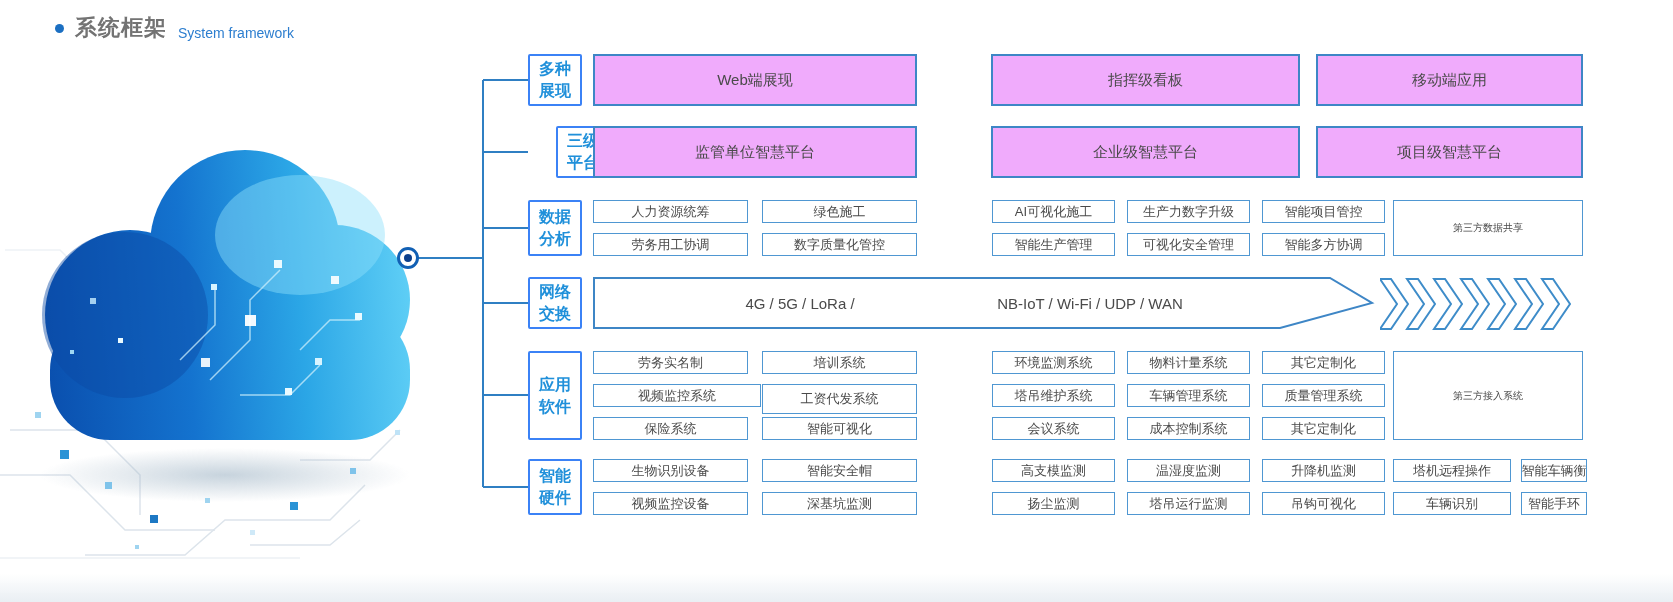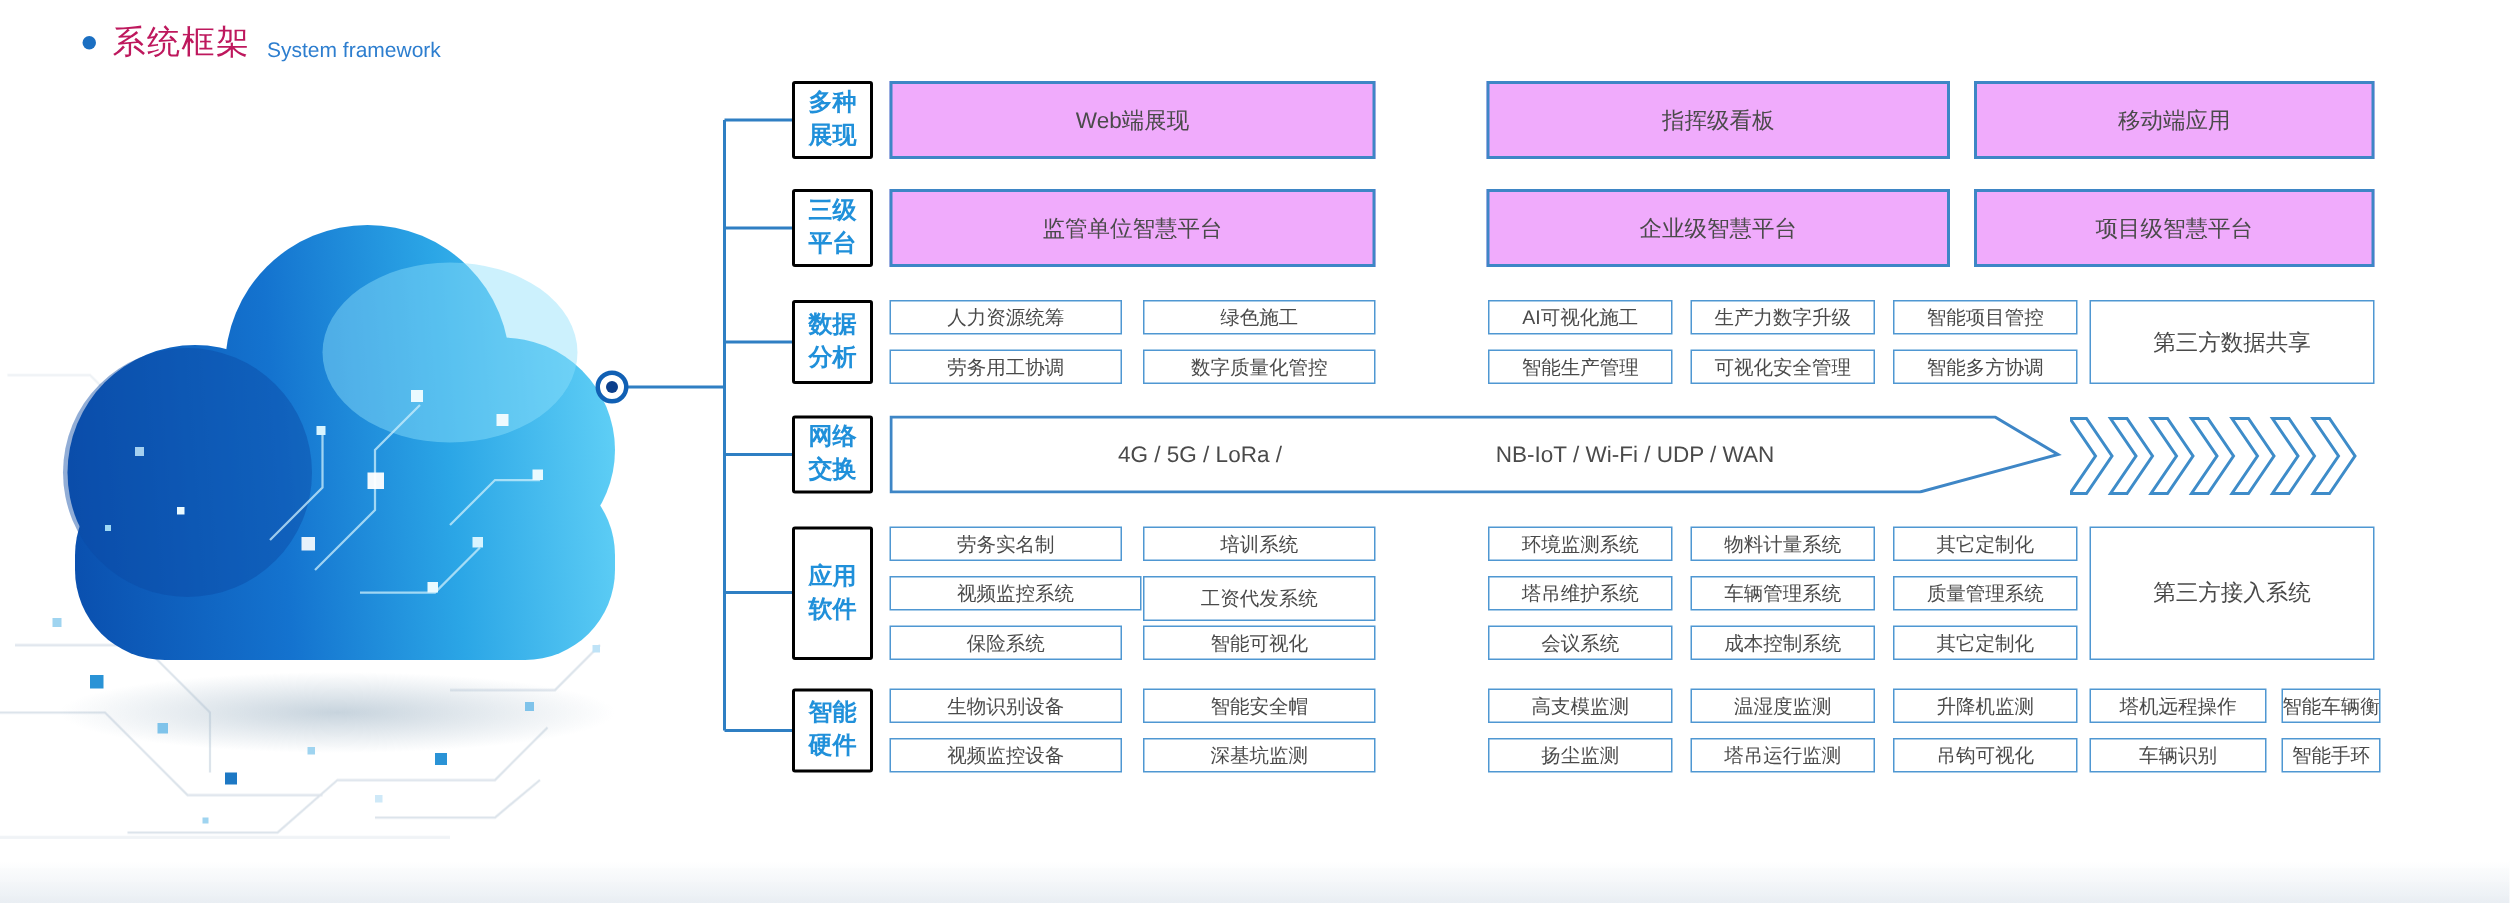--- a/index.html
+++ b/index.html
@@ -2,33 +2,33 @@
 <html><head>
 <meta charset="utf-8">
 <style>
   * { margin:0; padding:0; box-sizing:border-box; }
   html,body { background:#ffffff; }
   body { font-family:"Liberation Sans","DejaVu Sans",sans-serif; }
   .canvas { position:relative; width:1673px; height:602px; background:#fff; overflow:hidden; }
 
   .title { position:absolute; left:55px; top:13px; display:flex; align-items:center; gap:11px; }
   .bullet { width:9px; height:9px; border-radius:50%; background:#1b6fc2; }
-  .t-zh { font-size:22px; font-weight:normal; color:#be185d; letter-spacing:1px; }
+  .t-zh { font-size:22px; font-weight:bold; color:#737373; letter-spacing:1px; }
   .t-en { font-size:14px; color:#2d7ecf; align-self:flex-end; padding-bottom:2px;text-align:right; }
 
   .lbox { position:absolute; left:528px; width:54px; background:#fff;
-          border:2px solid #000000; border-radius:2px; color:#2090da; font-weight:bold;
+          border:2px solid #3b82f6; border-radius:2px; color:#2090da; font-weight:bold;
           font-size:16px; line-height:1.35; display:flex; flex-direction:column;
           align-items:center; justify-content:center; }
 
   .box  { position:absolute; background:#f0abfc; border:2px solid #3e86c6; color:#4a4a4a;
           display:flex; align-items:center; justify-content:center; font-size:15px; white-space:nowrap; }
   .sbox { position:absolute; background:#fff; border:1.5px solid #4f97d2; color:#4a4a4a;
           display:flex; align-items:center; justify-content:center; font-size:13px; white-space:nowrap; }
-  .tbox { font-size:15px; }
+  .tbox { font-size:10px; }
 
   svg.abs { position:absolute; pointer-events:none; }
 
   .netwrap { position:absolute; left:593px; top:277px; width:800px; height:52px; }
   .net-text { position:absolute; top:0; height:52px; display:flex; align-items:center;
               color:#4a4a4a; font-size:15px; transform:translateX(-50%); white-space:nowrap; }
 
   .bottom-strip { position:absolute; left:0; right:0; bottom:0; height:28px;
                   background:linear-gradient(to bottom, rgba(234,239,244,0), #e9eef3); }
 </style>
@@ -126,21 +126,21 @@
     <g>
       <circle cx="408" cy="258" r="9.5" fill="#ffffff" stroke="#1160b4" stroke-width="3"></circle>
       <circle cx="408" cy="258" r="4" fill="#0b3f8c"></circle>
     </g>
   </svg>
 
   <div class="lbox" style="top:54px;height:52px;">
     <span>多种</span>
     <span>展现</span>
   </div>
-  <div class="lbox" style="top:126px;height:52px;">
+  <div class="lbox" style="top:126px;height:52px;margin-left:28px;">
     <span>三级</span>
     <span>平台</span>
   </div>
   <div class="lbox" style="top:200px;height:56px;">
     <span>数据</span>
     <span>分析</span>
   </div>
   <div class="lbox" style="top:277px;height:52px;">
     <span>网络</span>
     <span>交换</span>

